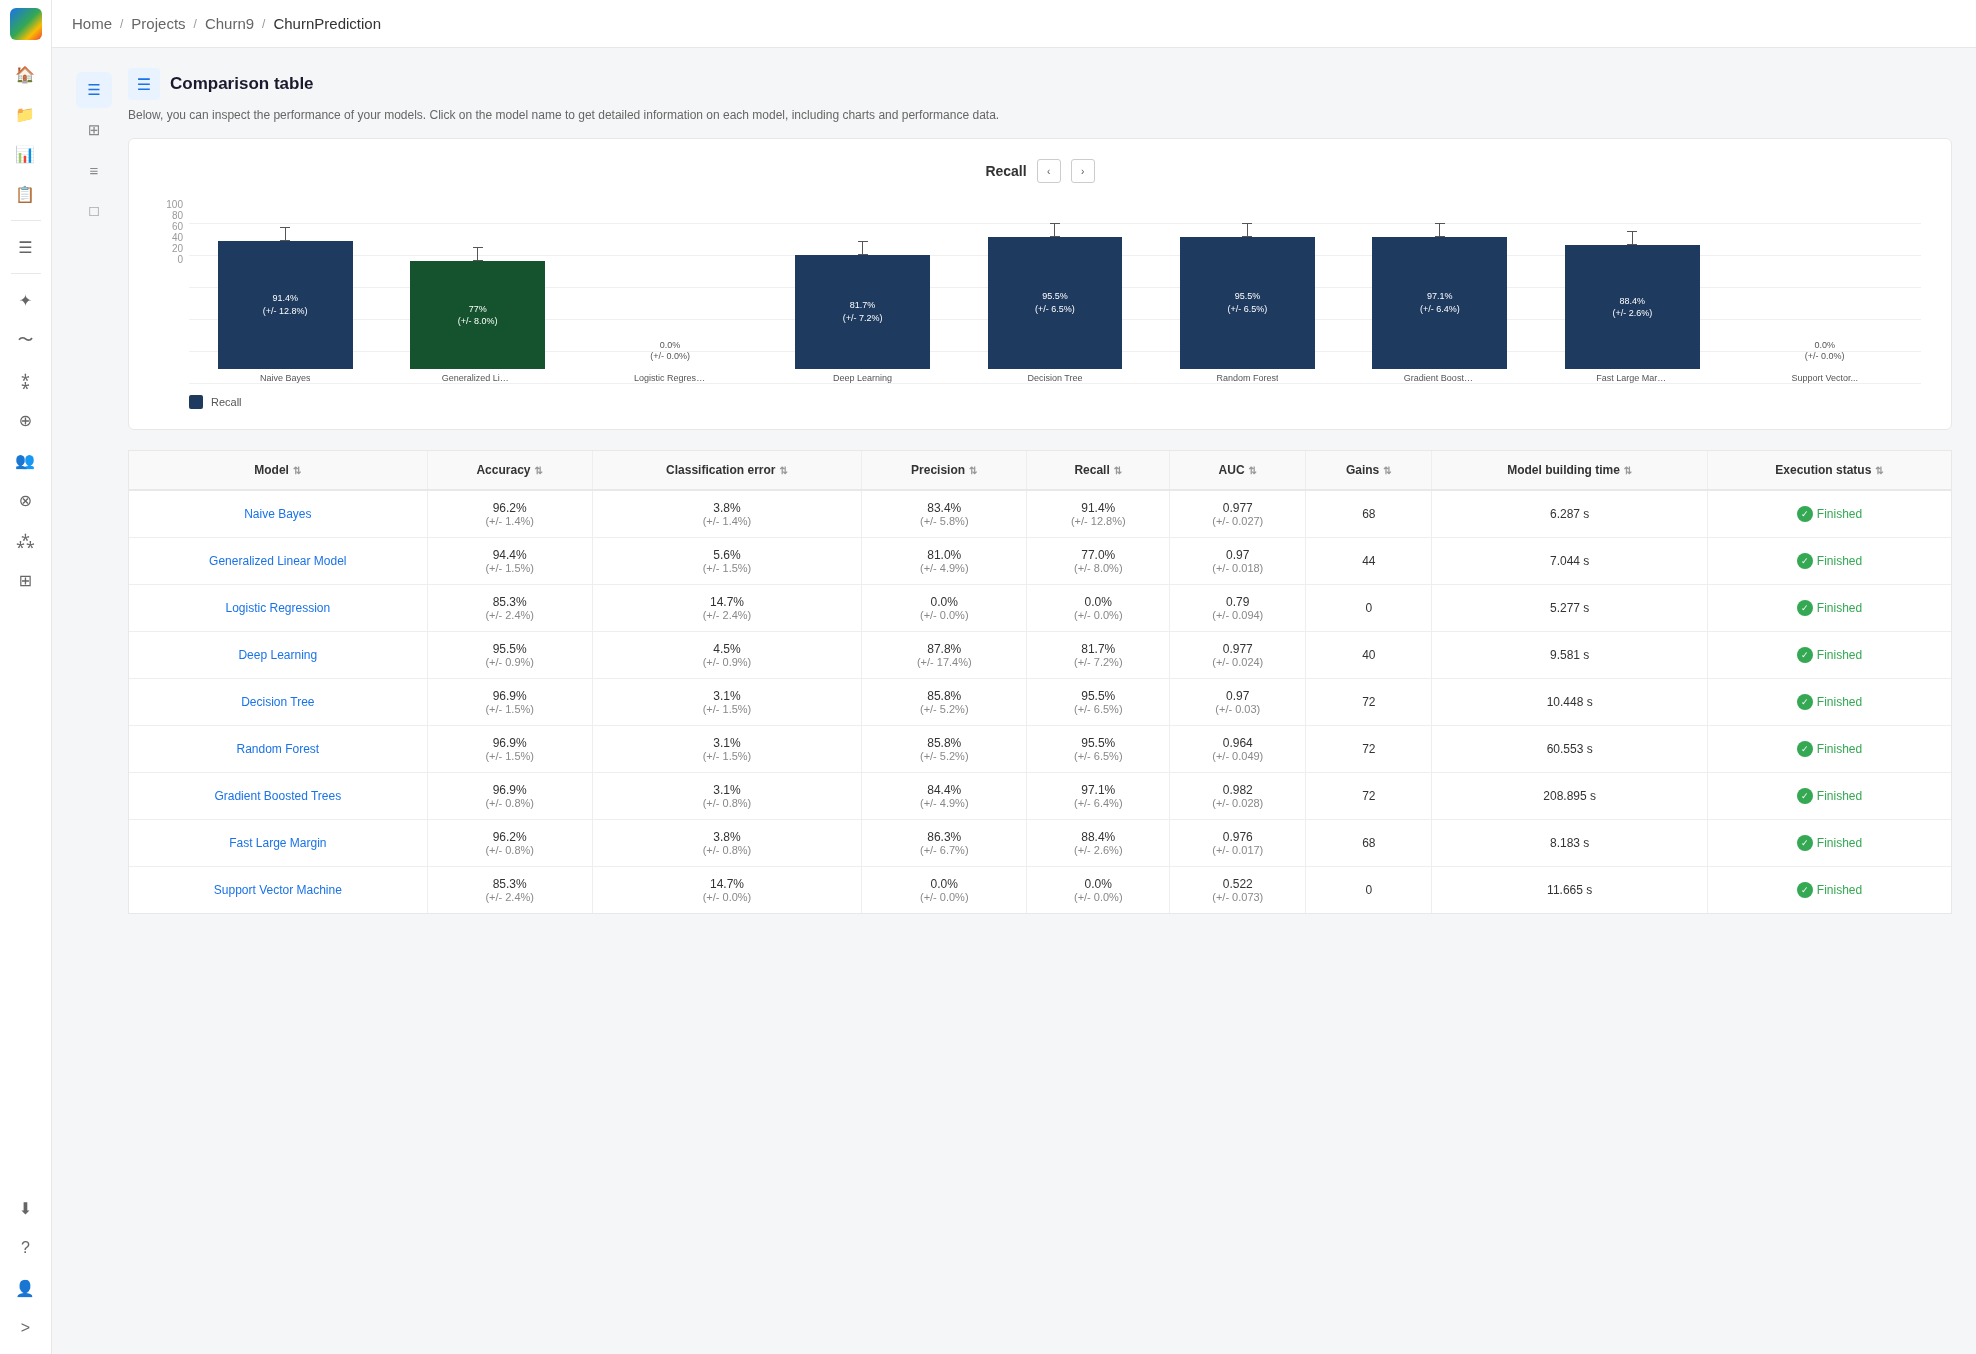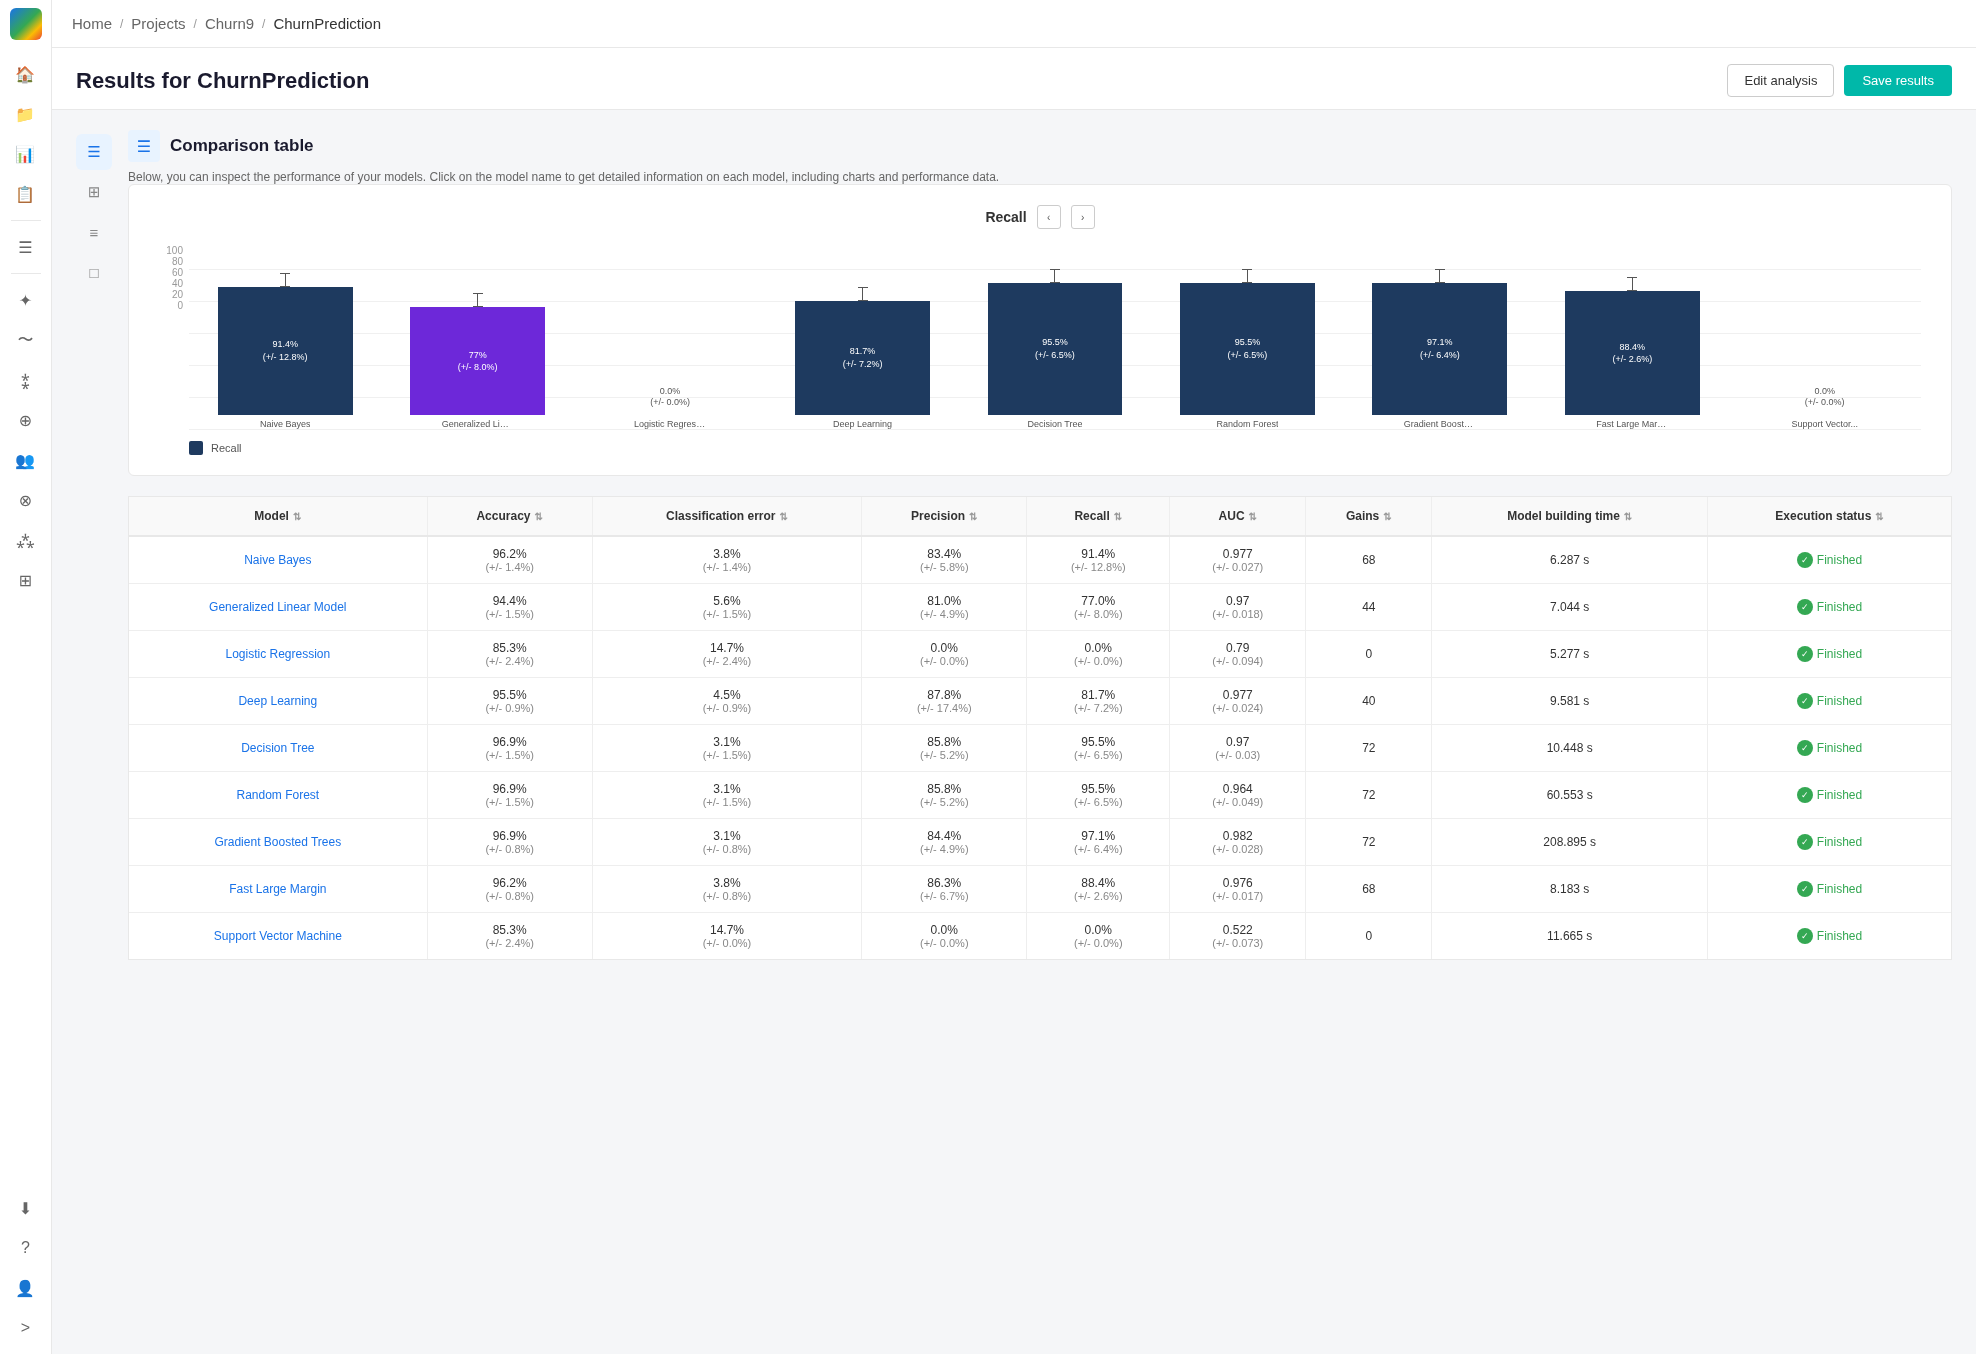--- a/index.html
+++ b/index.html
@@ -158,20 +158,21 @@
       font-size: 16px;
     }
     .section-title {
       font-size: 17px;
       font-weight: 600;
       color: #1a1a2e;
     }
     .section-desc {
       font-size: 12px;
       color: #666;
+      margin-bottom: 16px;
     }
 
     
     .chart-container {
       background: #fff;
       border: 1px solid #e8e8e8;
       border-radius: 6px;
       padding: 20px;
       margin-bottom: 20px;
     }
@@ -322,27 +323,20 @@
   <div class="topbar">
     <span class="breadcrumb-item">Home</span>
     <span class="breadcrumb-sep">/</span>
     <span class="breadcrumb-item">Projects</span>
     <span class="breadcrumb-sep">/</span>
     <span class="breadcrumb-item">Churn9</span>
     <span class="breadcrumb-sep">/</span>
     <span class="breadcrumb-item current">ChurnPrediction</span>
   </div>
 
-  <div class="page-header">
-    <h1 class="page-title">Results for ChurnPrediction</h1>
-    <div class="header-actions">
-      <button class="btn-edit">Edit analysis</button>
-      <button class="btn-save">Save results</button>
-    </div>
-  </div>
 
   <div class="content">
     <div class="layout">
 
       <div class="left-nav">
         <div class="left-nav-icon active">☰</div>
         <div class="left-nav-icon">⊞</div>
         <div class="left-nav-icon">≡</div>
         <div class="left-nav-icon">□</div>
       </div>
@@ -389,21 +383,21 @@
                   <div style="width: 70%; height: 127.96px; background: rgb(30, 58, 95); display: flex; align-items: center; justify-content: center;">
                     <div style="color: rgb(255, 255, 255); font-size: 9px; text-align: center; line-height: 1.4;">91.4%<br>(+/- 12.8%)</div>
                   </div>
                   <div style="font-size: 9px; color: rgb(85, 85, 85); text-align: center; margin-top: 4px; max-width: 72px; overflow: hidden; text-overflow: ellipsis; white-space: nowrap;">Naive Bayes</div>
                 </div>
                 <div style="flex: 1 1 0%; display: flex; flex-direction: column; align-items: center; justify-content: flex-end; height: 160px; position: relative;">
                   <div style="width: 1px; height: 14px; background: rgb(85, 85, 85); position: relative;">
                     <div style="position: absolute; top: 0px; left: 50%; transform: translateX(-50%); width: 10px; height: 1px; background: rgb(85, 85, 85);"></div>
                     <div style="position: absolute; bottom: 0px; left: 50%; transform: translateX(-50%); width: 10px; height: 1px; background: rgb(85, 85, 85);"></div>
                   </div>
-                  <div style="width: 70%; height: 107.8px; background: #6d28d9; display: flex; align-items: center; justify-content: center;">
+                  <div style="width: 70%; height: 107.8px; background: #14532d; display: flex; align-items: center; justify-content: center;">
                     <div style="color: rgb(255, 255, 255); font-size: 9px; text-align: center; line-height: 1.4;">77%<br>(+/- 8.0%)</div>
                   </div>
                   <div style="font-size: 9px; color: rgb(85, 85, 85); text-align: center; margin-top: 4px; max-width: 72px; overflow: hidden; text-overflow: ellipsis; white-space: nowrap;">Generalized Linear...</div>
                 </div>
                 <div style="flex: 1 1 0%; display: flex; flex-direction: column; align-items: center; justify-content: flex-end; height: 160px; position: relative;">
                   <div style="font-size: 9px; color: rgb(85, 85, 85); text-align: center; margin-bottom: 2px; line-height: 1.3; white-space: pre;">0.0%
 (+/- 0.0%)</div>
                   <div style="height: 4px;"></div>
                   <div style="width: 70%; height: 0px; background: rgb(30, 58, 95); display: flex; align-items: center; justify-content: center;"></div>
                   <div style="font-size: 9px; color: rgb(85, 85, 85); text-align: center; margin-top: 4px; max-width: 72px; overflow: hidden; text-overflow: ellipsis; white-space: nowrap;">Logistic Regression</div>

